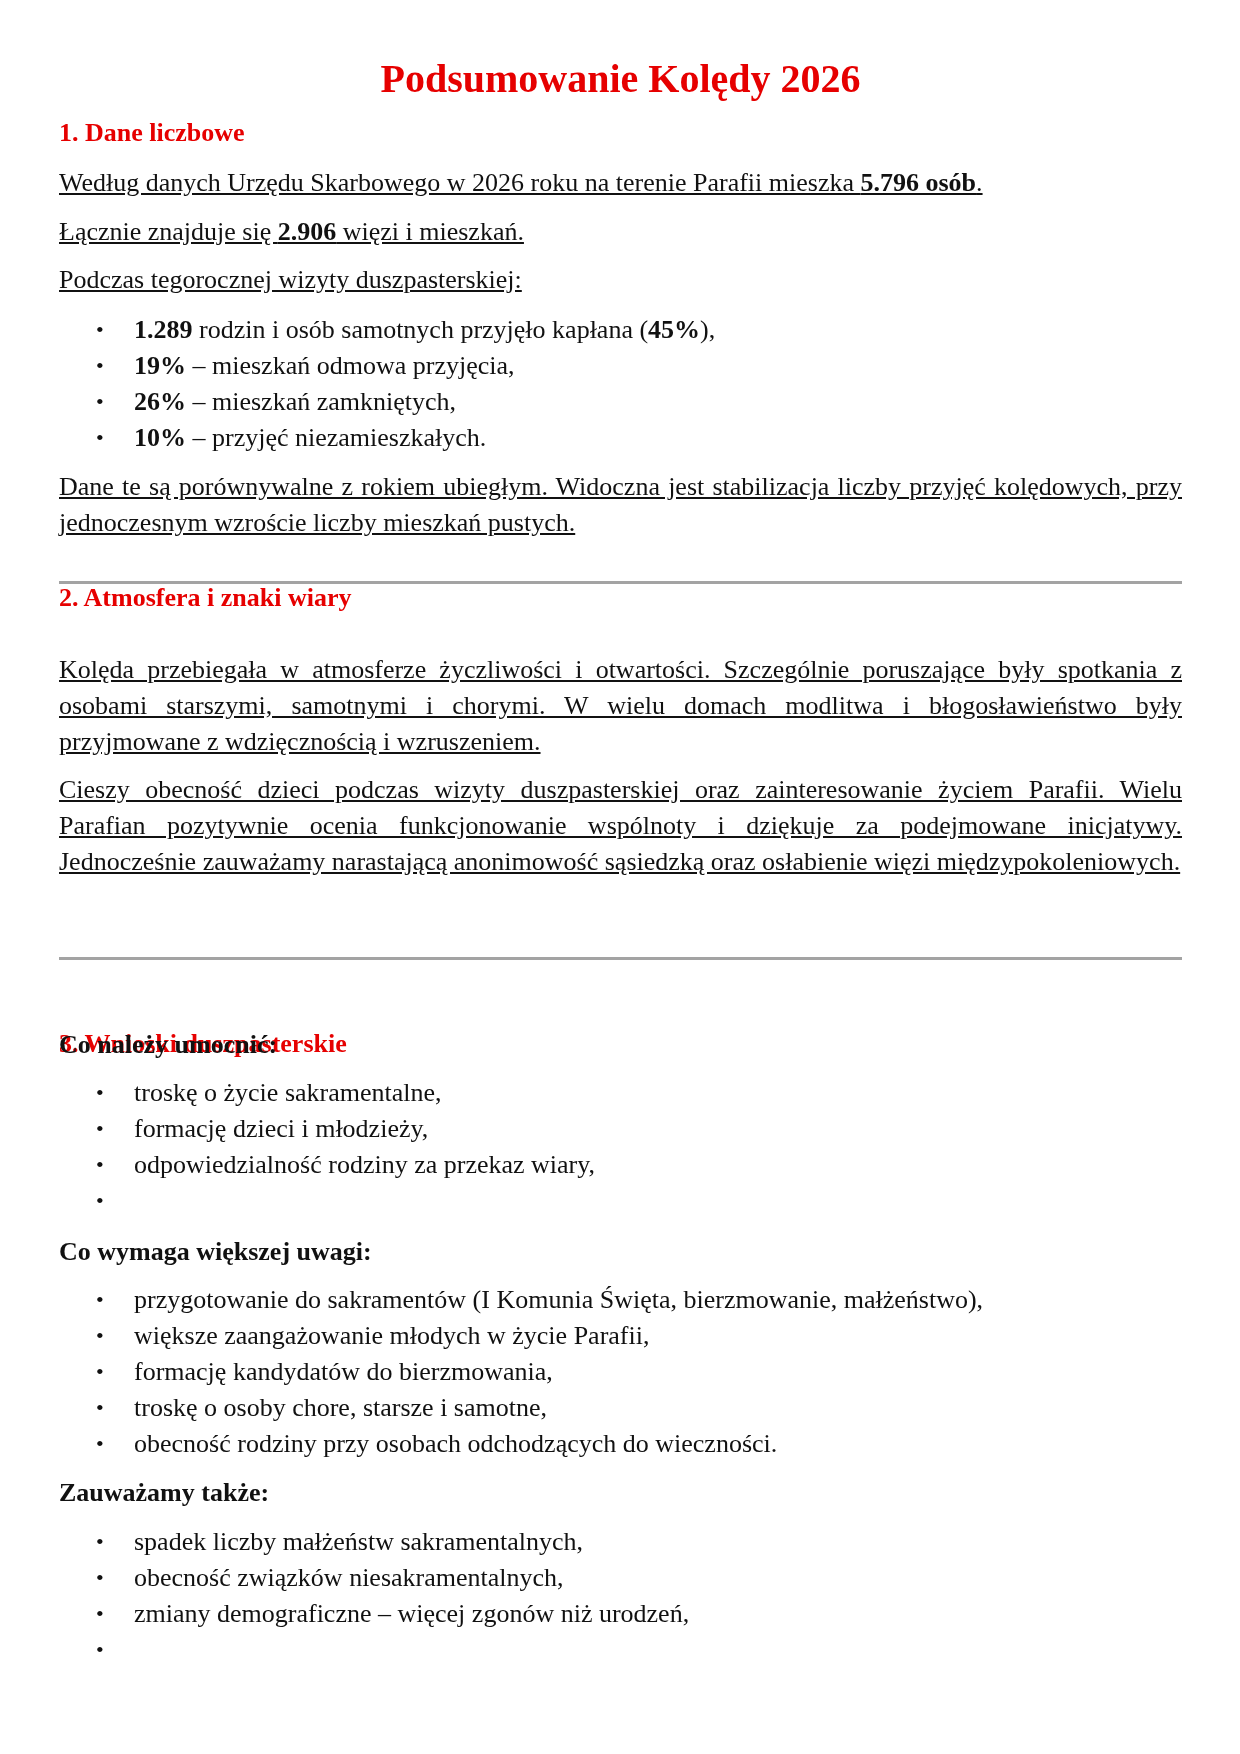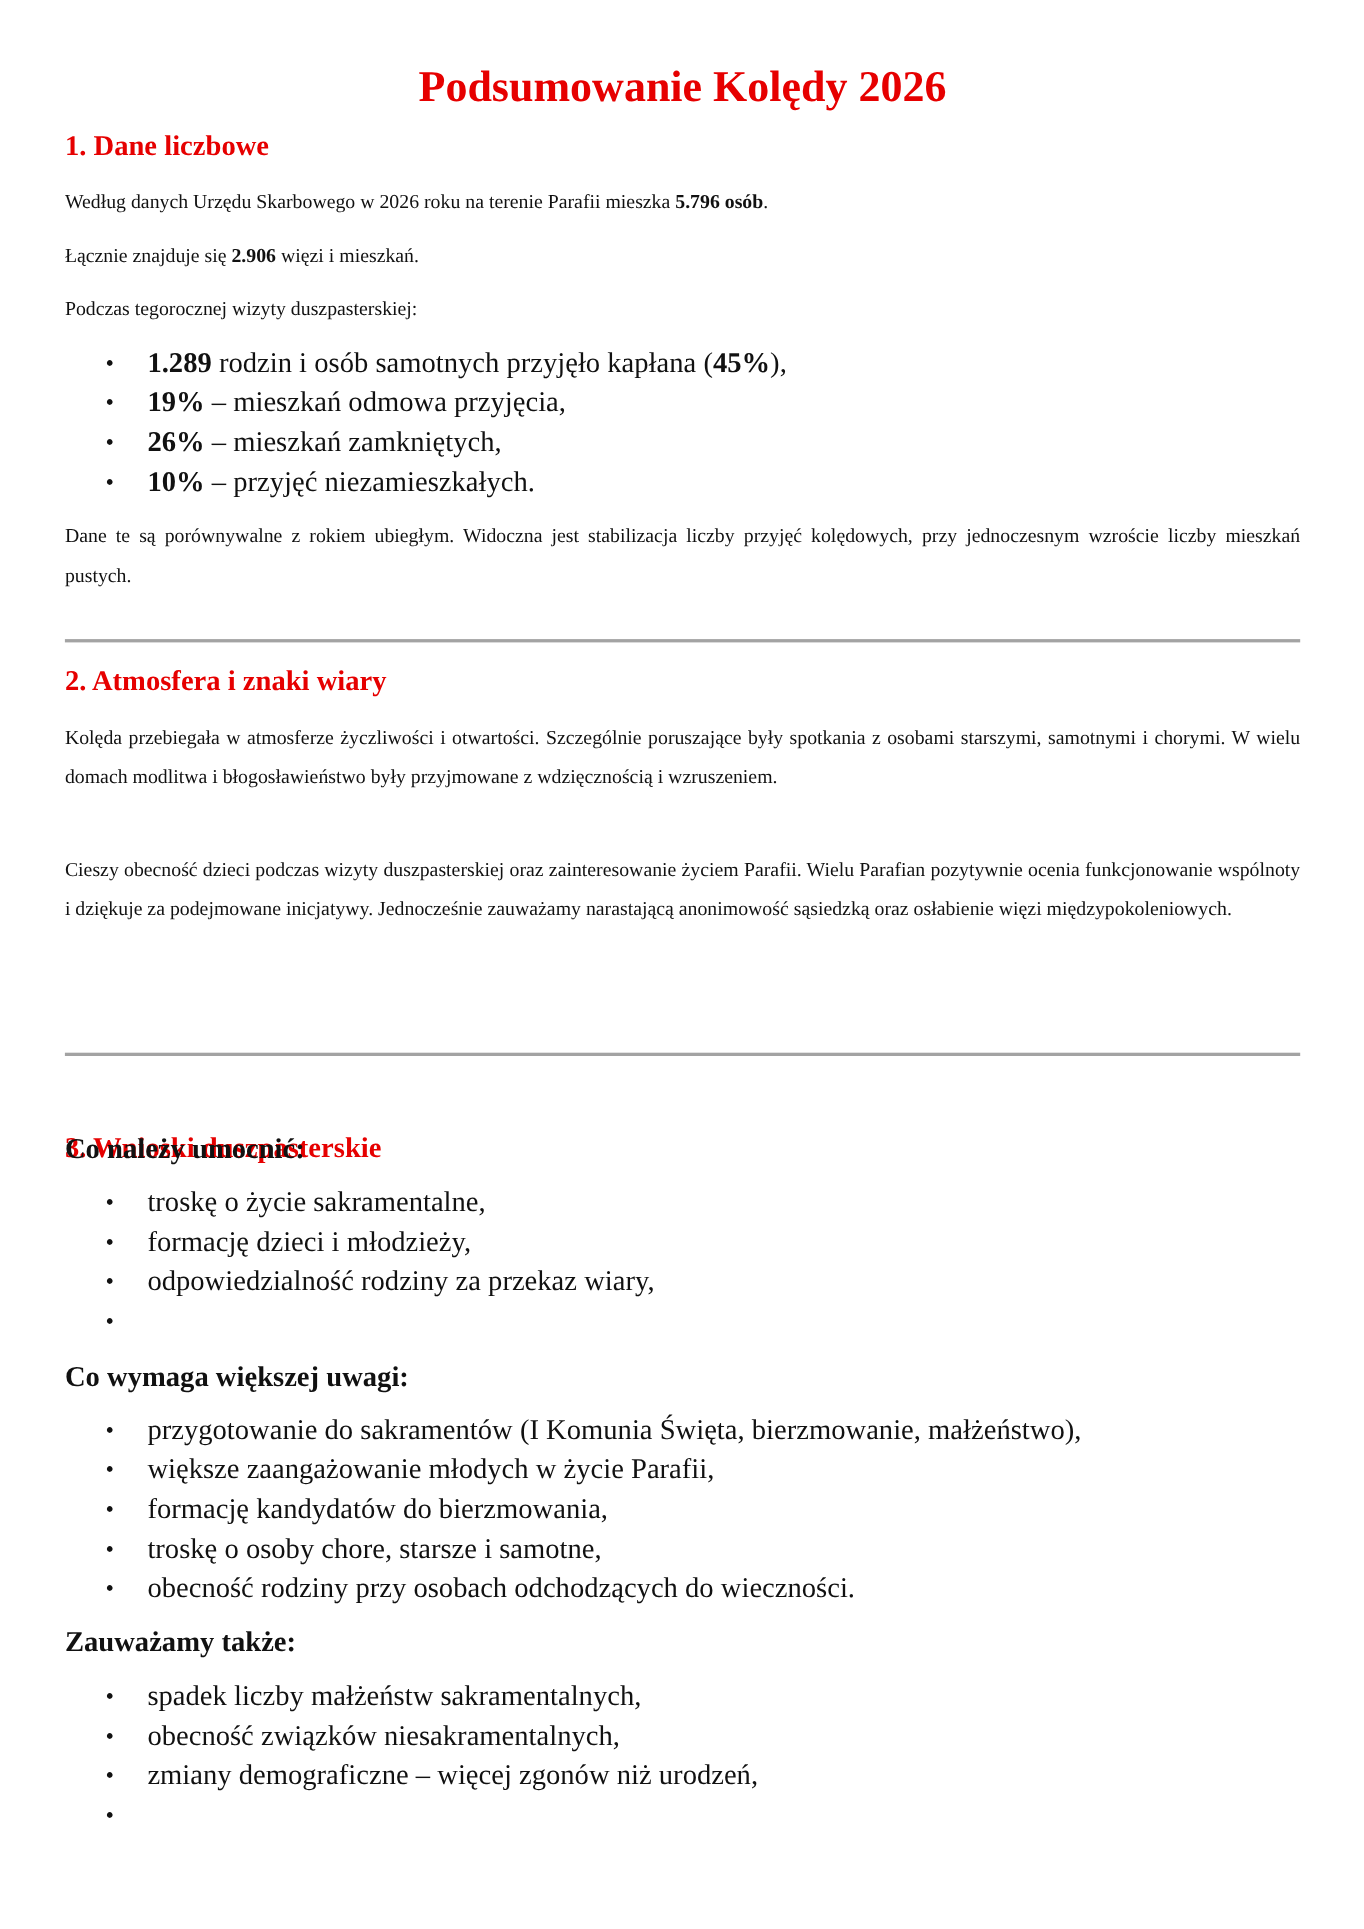--- a/index.html
+++ b/index.html
@@ -3,21 +3,21 @@
 <meta charset="utf-8">
 <style>
   html, body { margin: 0; padding: 0; background: #ffffff; }
   body { width: 1240px; height: 1754px; position: relative; overflow: hidden;
          font-family: "Liberation Serif", "DejaVu Serif", serif; color: #111111; }
   .page { position: absolute; left: 59px; top: 0; width: 1123px; }
   .abs { position: absolute; left: 0; width: 1123px; }
   .title { top: 57px; text-align: center; font-size: 40px; line-height: 44px;
            font-weight: bold; color: #e60000; margin: 0; }
   .h { font-size: 26px; line-height: 36px; font-weight: bold; color: #e60000; margin: 0; }
-  .p { font-size: 18px; line-height: 36px; margin: 0; }
+  .p { font-size: 26px; line-height: 36px; margin: 0; text-decoration: underline; }
   .just { text-align: justify; }
   .sub { font-size: 26px; line-height: 36px; font-weight: bold; margin: 0; color: #111; }
   ul.list { list-style: none; margin: 0; padding: 0; }
   ul.list li { position: relative; padding-left: 75px; font-size: 26px; line-height: 36px; height: 36px; }
   ul.list li .bullet { position: absolute; left: 37px; top: 0; font-size: 22px; }
   b { font-weight: bold; }
   .divider { height: 3px; background: #a3a3a3; }
 </style>
 </head>
 <body>
@@ -38,21 +38,21 @@
     <li><span class="bullet">•</span><b>1.289</b><span> rodzin i osób samotnych przyjęło kapłana (</span><b>45%</b><span>),</span></li>
     <li><span class="bullet">•</span><b>19%</b><span> – mieszkań odmowa przyjęcia,</span></li>
     <li><span class="bullet">•</span><b>26%</b><span> – mieszkań zamkniętych,</span></li>
     <li><span class="bullet">•</span><b>10%</b><span> – przyjęć niezamieszkałych.</span></li>
   </ul>
 
   <p class="abs p just" style="top:469px">Dane te są porównywalne z rokiem ubiegłym. Widoczna jest stabilizacja liczby przyjęć kolędowych, przy jednoczesnym wzroście liczby mieszkań pustych.</p>
 
   <div class="abs divider" style="top:581px"></div>
 
-  <h2 class="abs h" style="top:601px">2. Atmosfera i znaki wiary</h2>
+  <h2 class="abs h" style="top:580px">2. Atmosfera i znaki wiary</h2>
   <p class="abs p just" style="top:652px">Kolęda przebiegała w atmosferze życzliwości i otwartości. Szczególnie poruszające były spotkania z osobami starszymi, samotnymi i chorymi. W wielu domach modlitwa i błogosławieństwo były przyjmowane z wdzięcznością i wzruszeniem.</p>
   <p class="abs p just" style="top:772px">Cieszy obecność dzieci podczas wizyty duszpasterskiej oraz zainteresowanie życiem Parafii. Wielu Parafian pozytywnie ocenia funkcjonowanie wspólnoty i dziękuje za podejmowane inicjatywy. Jednocześnie zauważamy narastającą anonimowość sąsiedzką oraz osłabienie więzi międzypokoleniowych.</p>
 
   <div class="abs divider" style="top:957px"></div>
 
   <h2 class="abs h" style="top:1026px">3. Wnioski duszpasterskie</h2>
 
   <p class="abs sub" style="top:1027px">Co należy umocnić:</p>
   <ul class="abs list" style="top:1075px">
     <li><span class="bullet">•</span><span>troskę o życie sakramentalne,</span></li>

